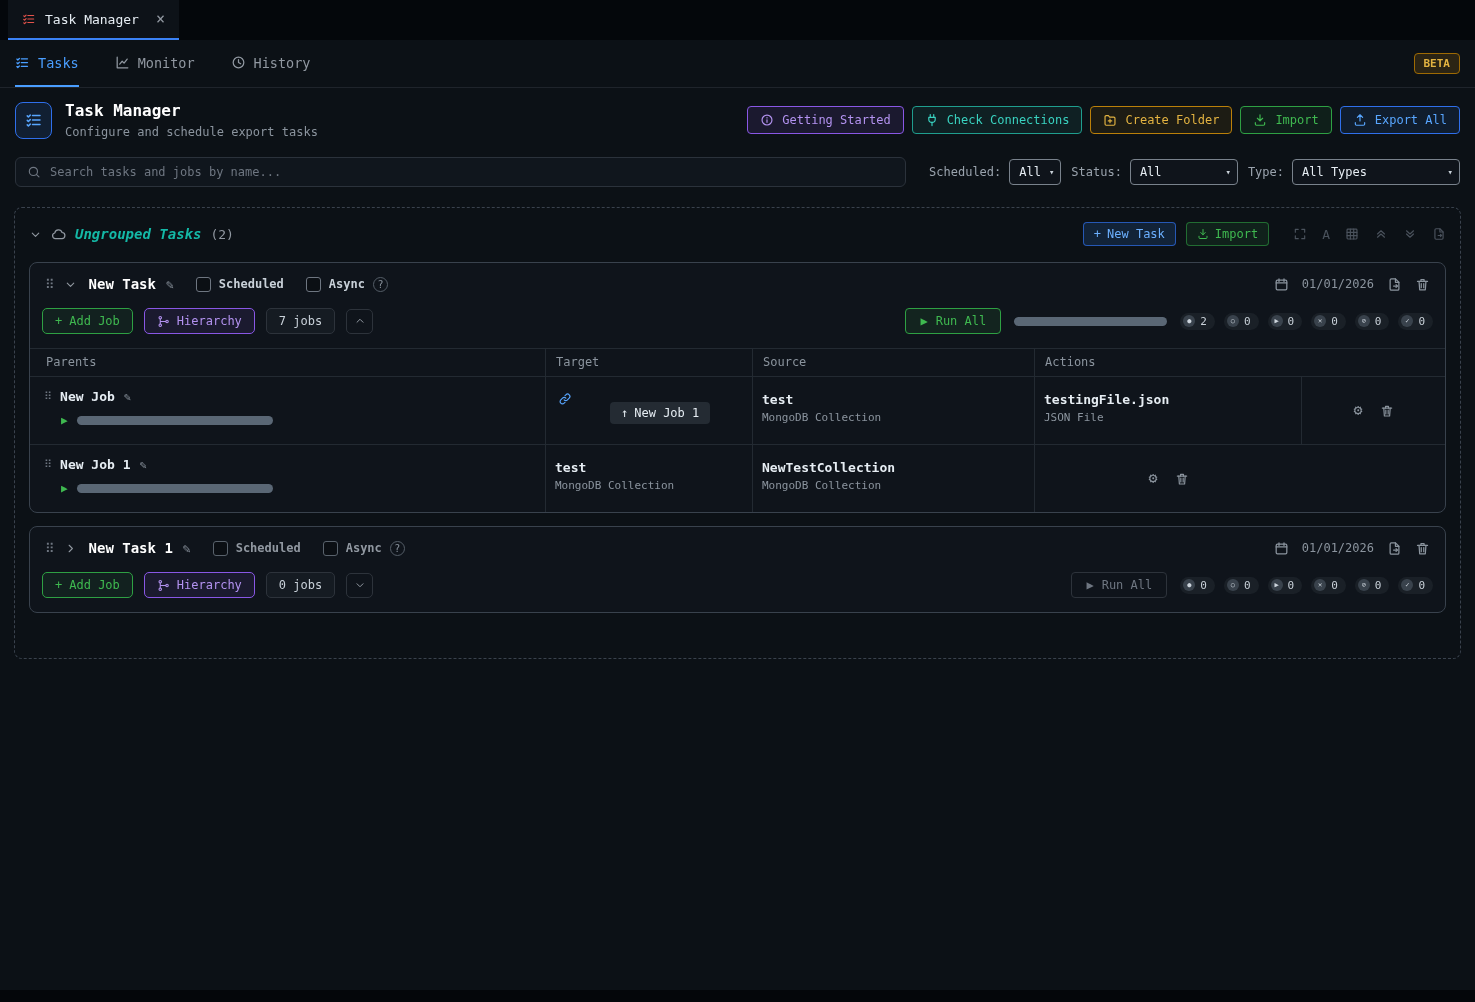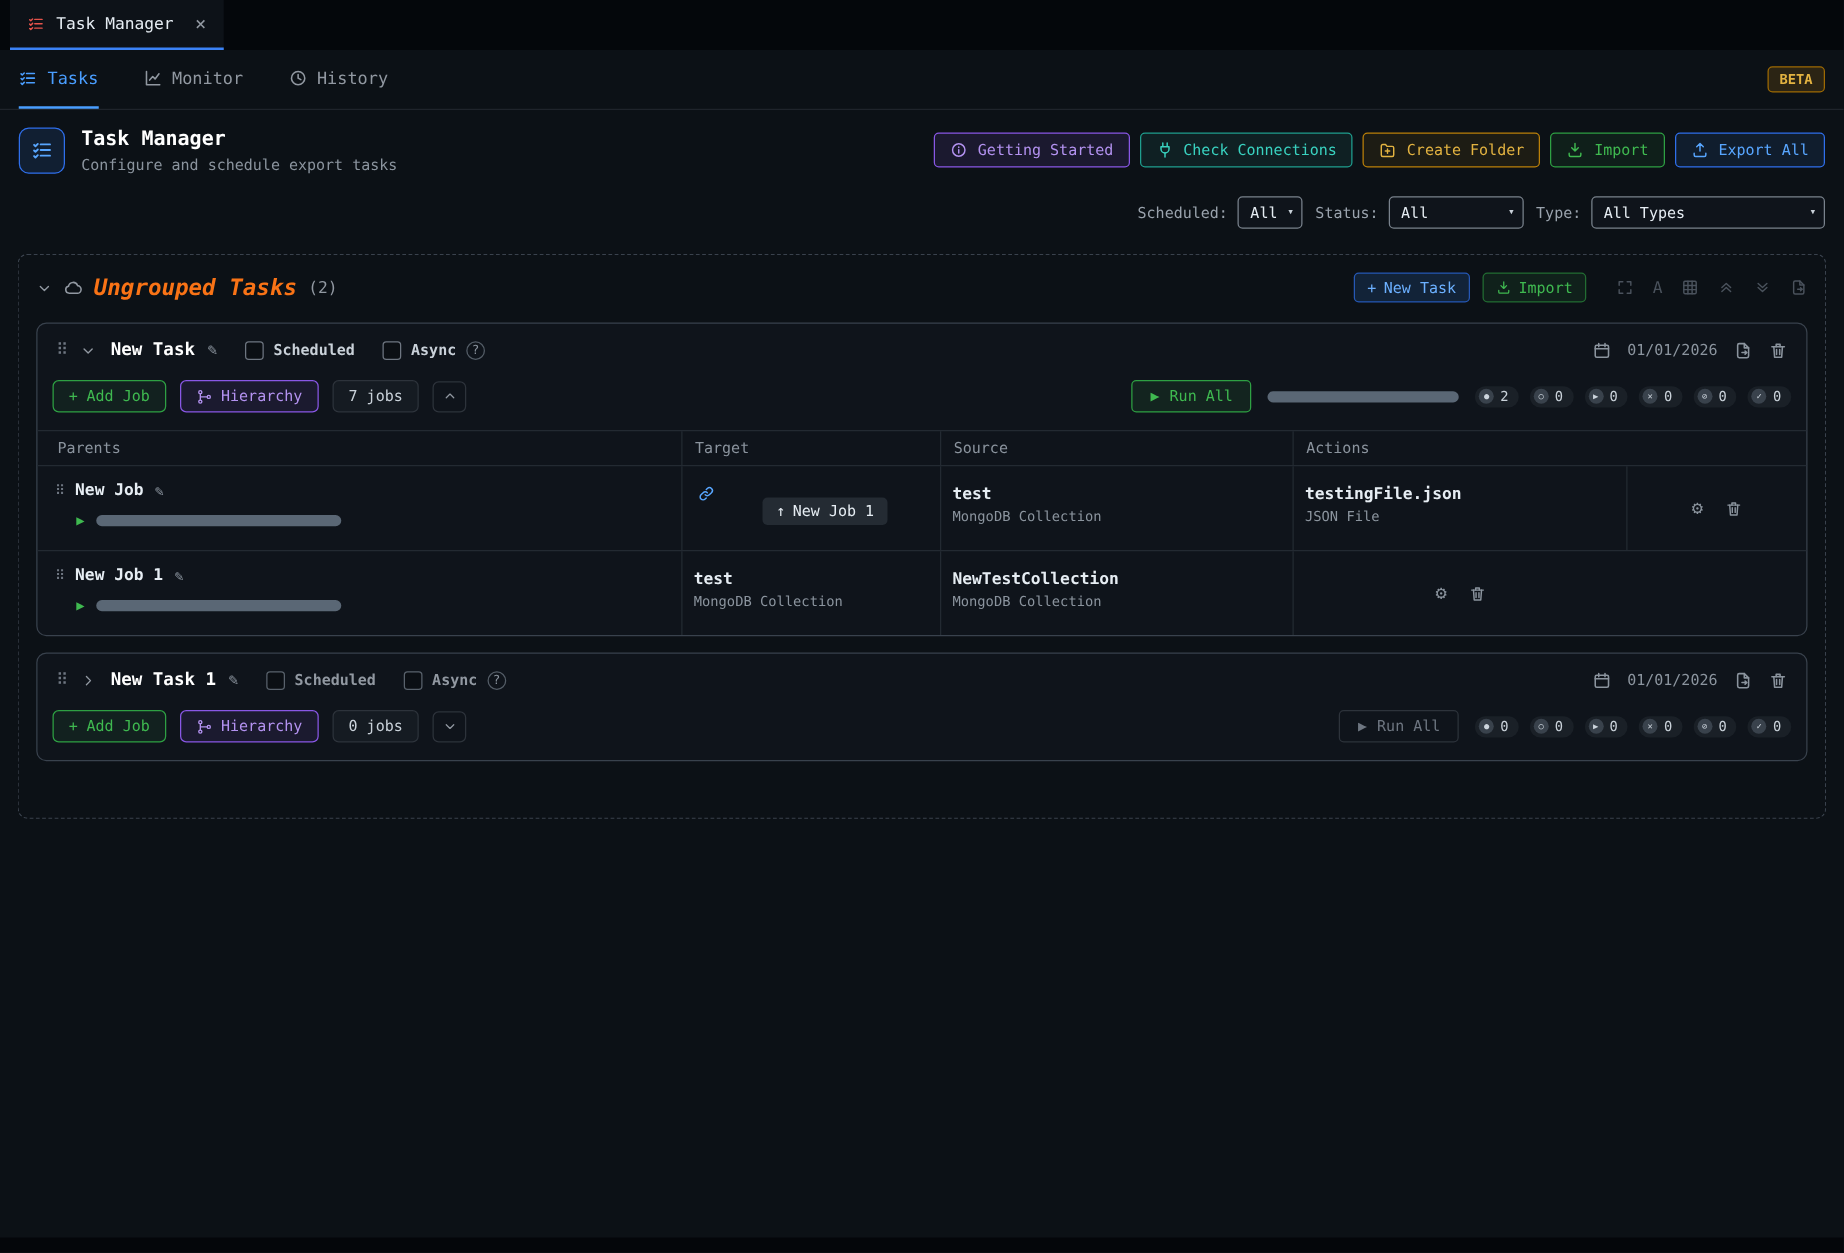--- a/index.html
+++ b/index.html
@@ -35,25 +35,25 @@
 .filters{display:flex;align-items:center;padding:6px 15px 12px;gap:10px}
 .searchbox{width:891px;height:30px;background:#10161d;border:1px solid #2b323b;border-radius:6px;display:flex;align-items:center;gap:9px;padding:0 11px;color:#6e7681}
 .searchbox input{flex:1;background:transparent;border:none;outline:none;color:#c9d1d9;font-size:12px;font-family:inherit}
 .searchbox input::placeholder{color:#6e7681}
 .fgroup{display:flex;align-items:center;gap:8px}
 .mlauto{margin-left:auto}
 .flabel{font-size:12px;color:#9aa3ad}
 .selwrap{position:relative;display:inline-flex}
 .selwrap::after{content:"▾";position:absolute;right:7px;top:50%;transform:translateY(-52%);font-size:9px;color:#c9d1d9;pointer-events:none}
 select{appearance:none;-webkit-appearance:none;background:#0f141b;border:1px solid #79828c;border-radius:4px;color:#e6edf3;font-size:12px;font-family:inherit;padding:5px 20px 5px 9px;outline:none}
-.sel-s{width:52px}.sel-m{width:108px}.sel-l{width:187px}
+.sel-s{width:52px}.sel-m{width:108px}.sel-l{width:168px}
 
 .group{margin:8px 14px;border:1px dashed #3a424d;border-radius:8px;padding:11px 14px 40px;min-height:452px}
 .ghead{display:flex;align-items:center;gap:9px;height:30px;color:#9198a1}
-.gtitle{font-style:italic;font-weight:bold;font-size:18px;color:#f97316}
+.gtitle{font-style:italic;font-weight:bold;font-size:14px;color:#14b8a6}
 .gcount{font-size:13px;color:#9198a1}
 .gactions{margin-left:auto;display:flex;align-items:center;gap:10px}
 .gbtn{display:inline-flex;align-items:center;gap:6px;font-size:12px;padding:4px 10px;border-radius:4px;border:1px solid;cursor:pointer;font-family:inherit}
 .gbtn.blue{color:#6cb0ff;border-color:rgba(47,111,235,.7);background:rgba(56,139,253,.15)}
 .gbtn.green{color:#3fb950;border-color:rgba(46,160,67,.6);background:rgba(46,160,67,.12)}
 .miniicons{display:flex;align-items:center;gap:15px;margin-left:14px;color:#4a525c}
 .mi{cursor:pointer}
 .mi-a{font-size:13px;line-height:1}
 
 .card{background:#0f141b;border:1px solid #39424d;border-radius:8px;margin-top:13px}
@@ -221,20 +221,29 @@
               <path d="M12 13.5V3M7.5 7.5L12 3l4.5 4.5"></path>
               <path d="M4 16.5v2.5a2 2 0 0 0 2 2h12a2 2 0 0 0 2-2v-2.5"></path>
             </svg>
           </span>
         <span>Export All</span>
       </button>
     </div>
   </div>
 
   <div class="filters">
+    <div class="searchbox">
+      <span class="ic s14">
+          <svg viewBox="0 0 24 24" fill="none" stroke="currentColor" stroke-width="2" stroke-linecap="round" stroke-linejoin="round">
+            <circle cx="11" cy="11" r="7"></circle>
+            <path d="M20.5 20.5L16 16"></path>
+          </svg>
+        </span>
+      <input type="text" placeholder="Search tasks and jobs by name..." style="">
+    </div>
     <span class="fgroup mlauto">
       <span class="flabel">Scheduled:</span>
       <span class="selwrap">
           <select class="sel-s"><option>All</option></select>
         </span>
     </span>
     <span class="fgroup">
       <span class="flabel">Status:</span>
       <span class="selwrap">
           <select class="sel-m"><option>All</option></select>

